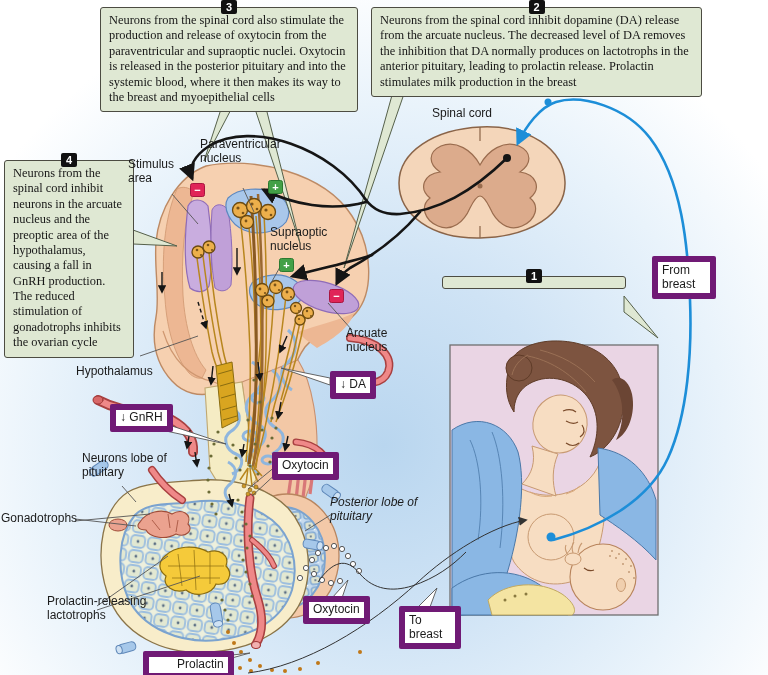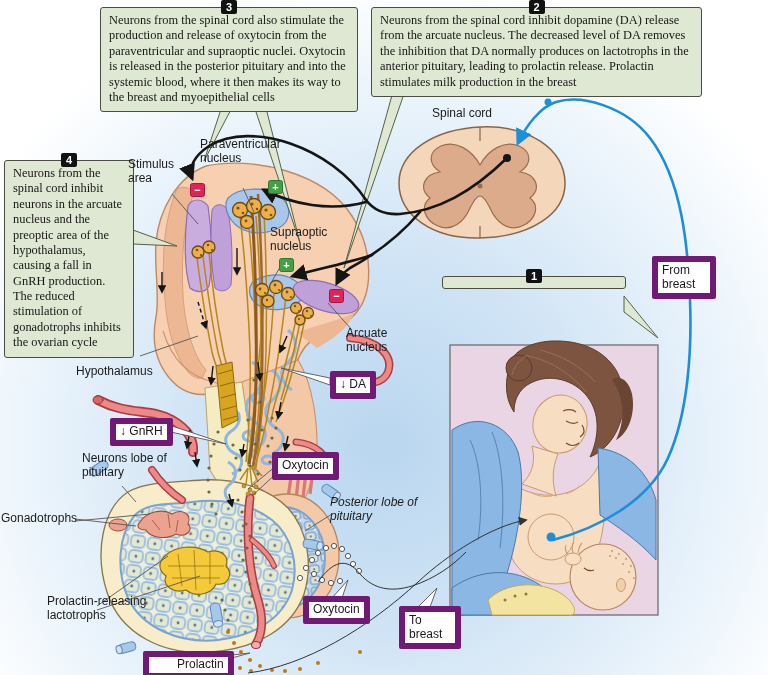--- a/index.html
+++ b/index.html
@@ -468,21 +468,21 @@
     <div class="lbl" style="left:200px;top:138px;width:104px;">Paraventricular nucleus</div>
     <div class="lbl" style="left:262px;top:226px;width:72px;padding-left:8px;">Supraoptic nucleus</div>
     <div class="lbl" style="left:346px;top:327px;width:56px;">Arcuate nucleus</div>
     <div class="lbl" style="left:76px;top:349px;margin-top:16px;">Hypothalamus</div>
     <div class="lbl" style="left:82px;top:452px;width:86px;">Neurons lobe of pituitary</div>
     <div class="lbl" style="left:1px;top:512px;">Gonadotrophs</div>
     <div class="lbl" style="left:1px;top:595px;width:112px;padding-left:46px;">Prolactin-releasing lactotrophs</div>
     <div class="lbl" style="left:330px;top:496px;width:88px;font-style:italic;">Posterior lobe of pituitary</div>
 
     <div class="tag" style="left:330px;top:371px;">↓ DA</div>
-    <div class="tag" style="left:110px;top:418px;">↓ GnRH</div>
+    <div class="tag" style="left:110px;top:404px;">↓ GnRH</div>
     <div class="tag" style="left:272px;top:452px;">Oxytocin</div>
     <div class="tag" style="left:303px;top:596px;">Oxytocin</div>
     <div class="tag" style="left:143px;top:651px;padding-left:28px;">Prolactin</div>
     <div class="tag twoline" style="left:399px;top:606px;width:42px;">To breast</div>
     <div class="tag twoline" style="left:652px;top:256px;width:44px;">From breast</div>
 
     <div class="badge minus" style="left:190px;top:183px;">−</div>
     <div class="badge plus" style="left:268px;top:180px;">+</div>
     <div class="badge plus" style="left:279px;top:258px;">+</div>
     <div class="badge minus" style="left:329px;top:289px;">−</div>

